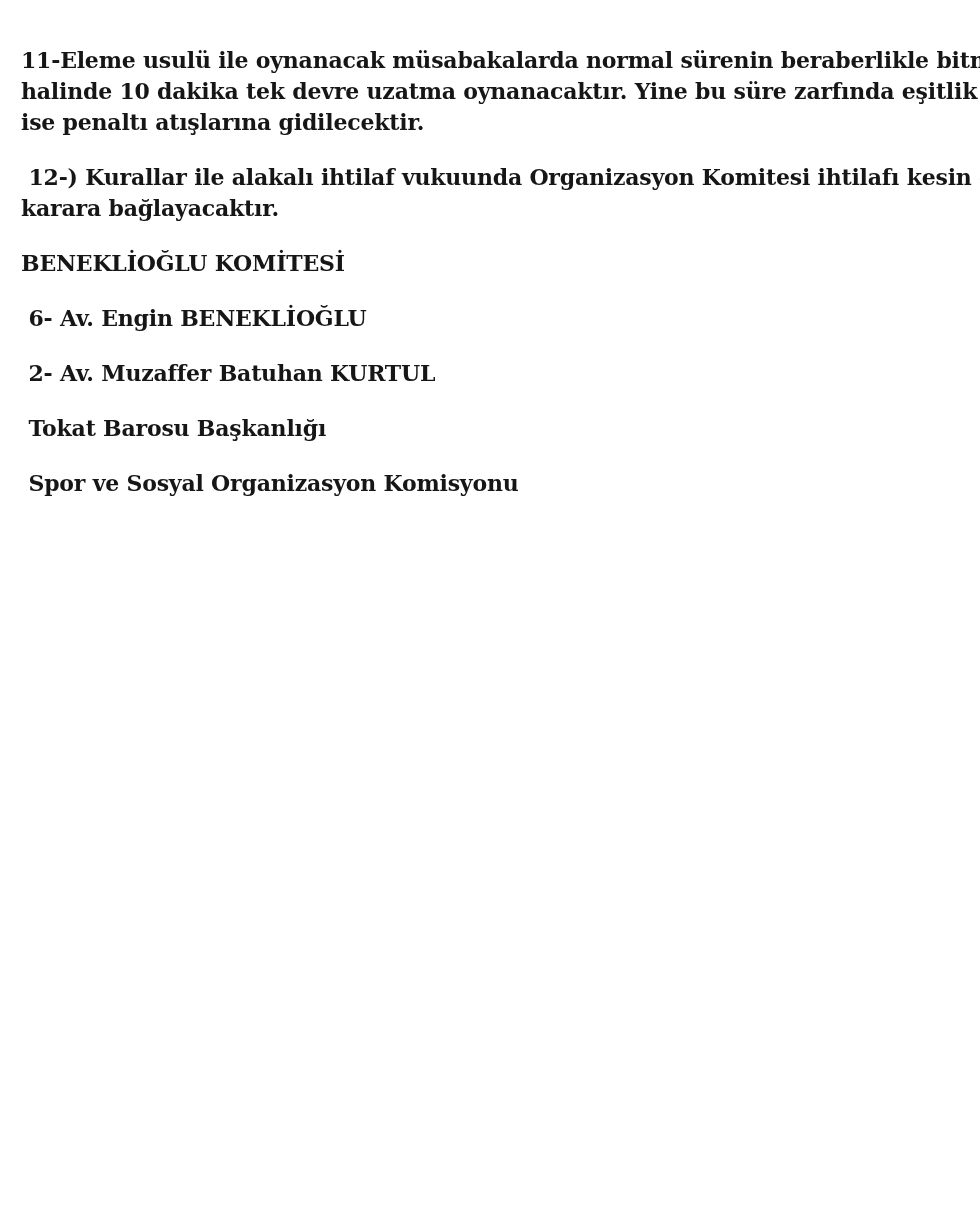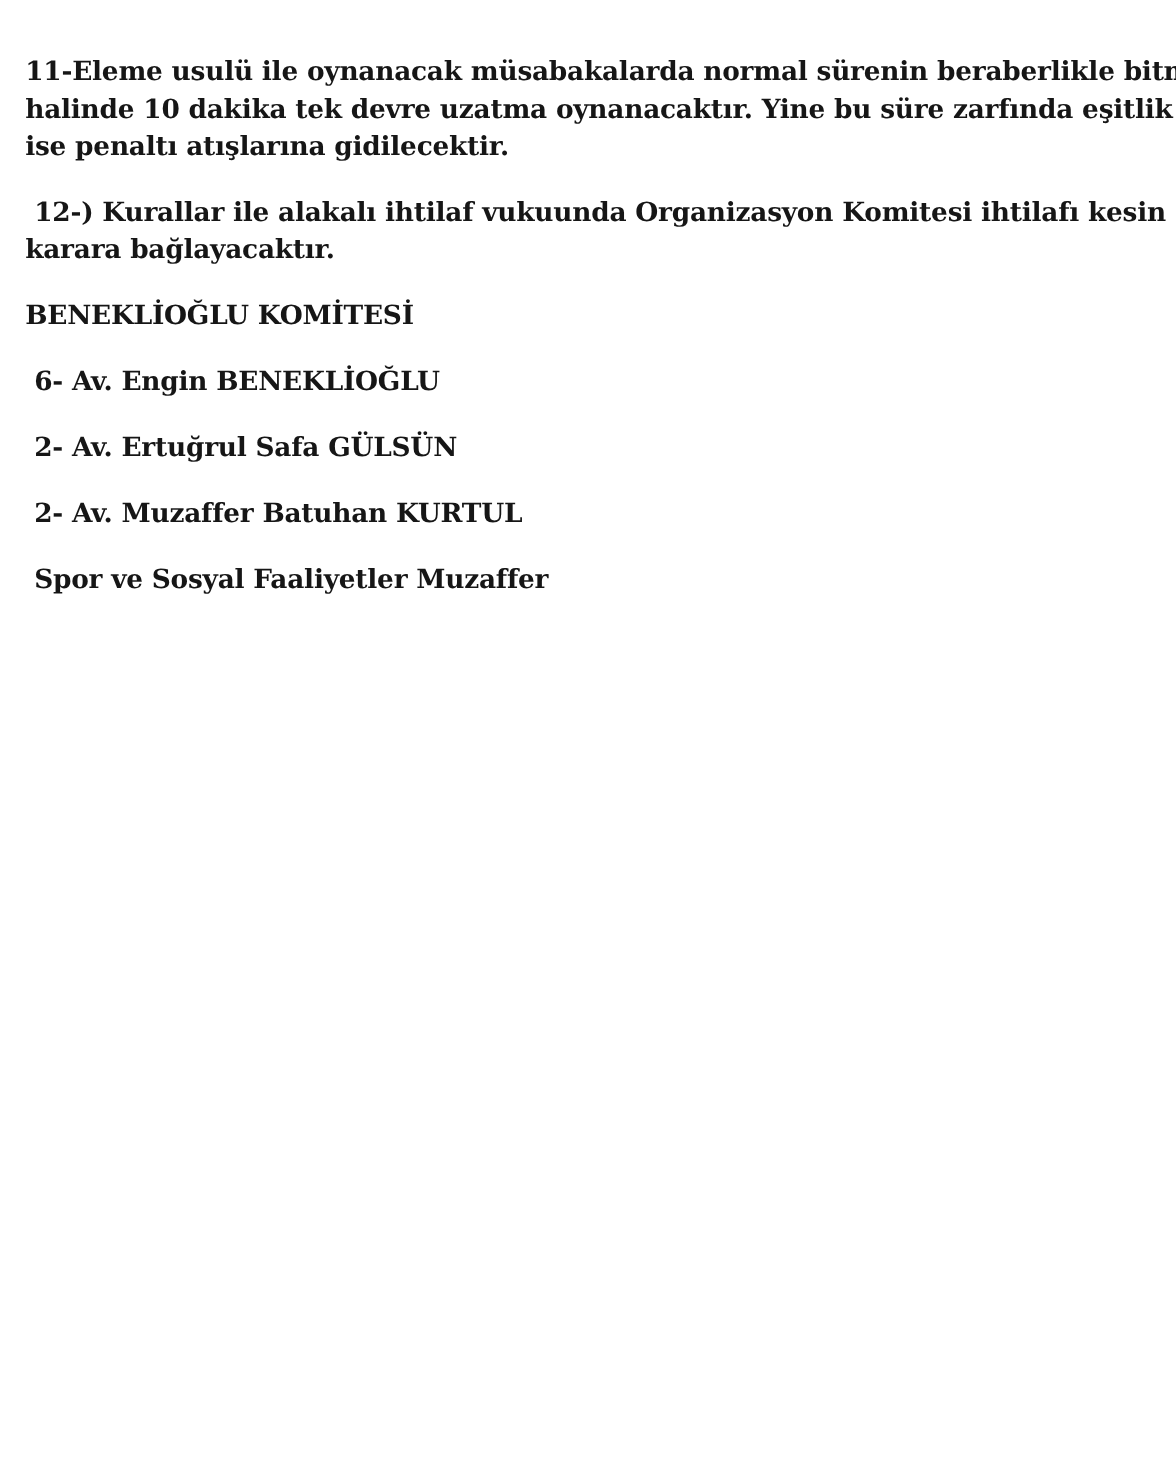--- a/index.html
+++ b/index.html
@@ -38,20 +38,20 @@
 halinde 10 dakika tek devre uzatma oynanacaktır. Yine bu süre zarfında eşitlik bozulmaz
 ise penaltı atışlarına gidilecektir.</p>
 
   <p class="para"> 12-) Kurallar ile alakalı ihtilaf vukuunda Organizasyon Komitesi ihtilafı kesin olarak
 karara bağlayacaktır.</p>
 
   <p class="para">BENEKLİOĞLU KOMİTESİ</p>
 
   <p class="para"> 6- Av. Engin BENEKLİOĞLU</p>
 
-  <p class="para"> 2- Av. Ertuğrul Safa GÜLSÜN</p>
 
   <p class="para"> 2- Av. Muzaffer Batuhan KURTUL</p>
 
+  <p class="para"> Tokat Barosu Başkanlığı</p>
 
-  <p class="para"> Spor ve Sosyal Faaliyetler Muzaffer</p>
+  <p class="para"> Spor ve Sosyal Organizasyon Komisyonu</p>
 
 </div>
 
 </body></html>

